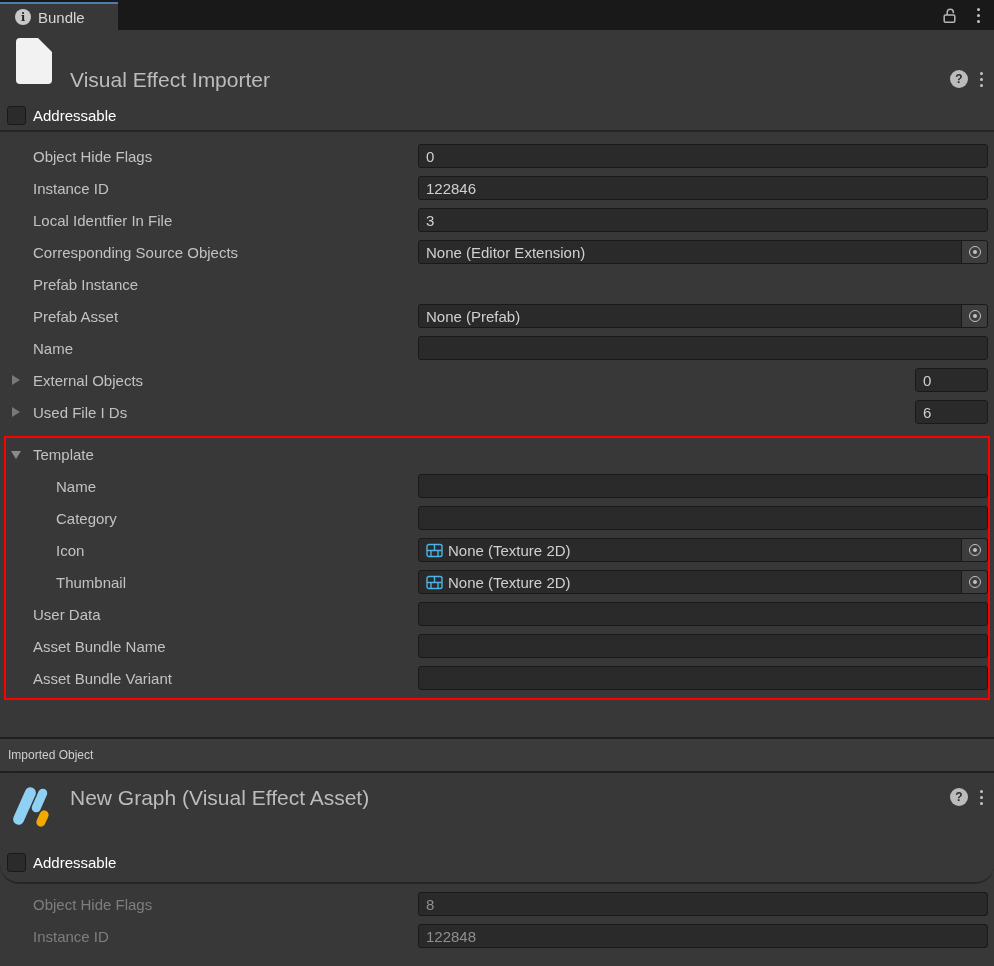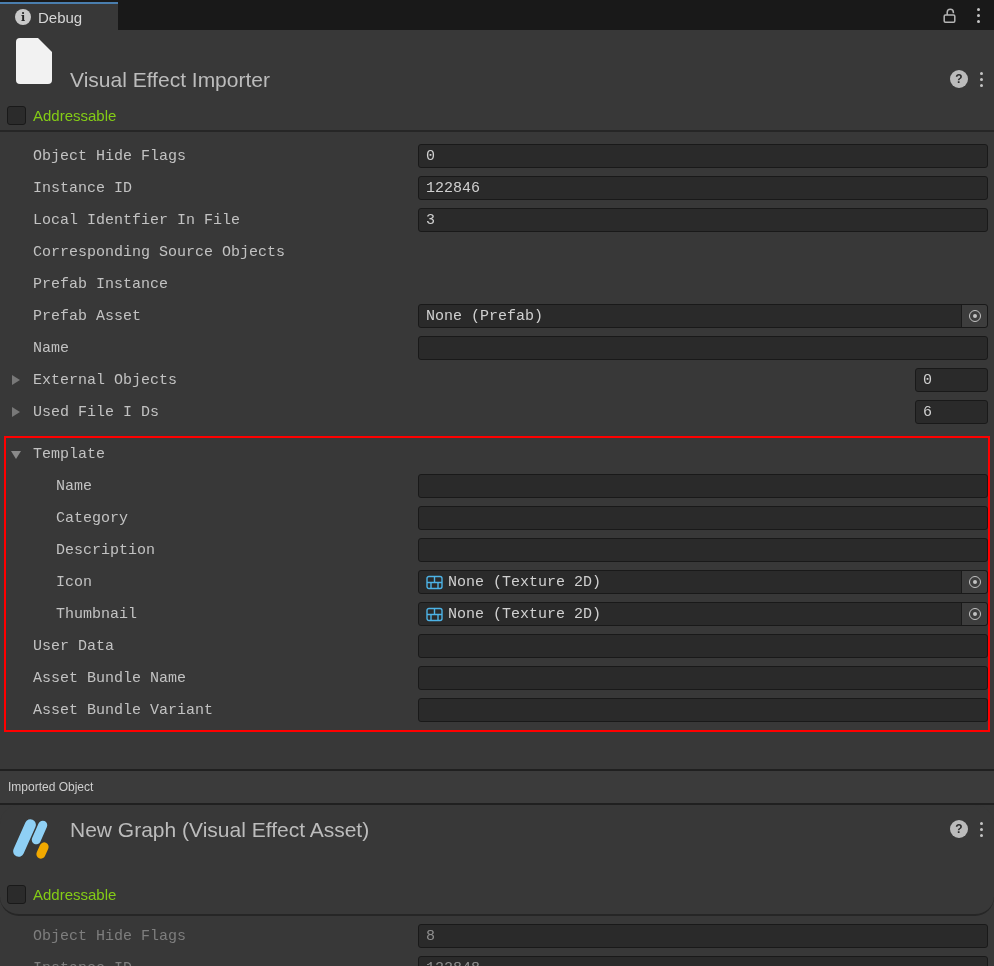--- a/index.html
+++ b/index.html
@@ -44,28 +44,28 @@
   .docicon{position:absolute;left:16px;top:8px;}
   .vfxicon{position:absolute;left:13px;top:10px;width:44px;height:48px;}
   .vfxicon .b{position:absolute;border-radius:10px;transform:rotate(24deg);}
   .b1{left:6px;top:3px;width:11px;height:40px;background:#8fd0f5;}
   .b2{left:22px;top:5px;width:9px;height:25px;background:#8fd0f5;}
   .b3{left:25px;top:27px;width:9px;height:17px;background:#f2a900;}
   .cb{
     position:absolute;left:7px;width:19px;height:19px;background:#2b2b2b;
     border:1px solid #191919;border-radius:3px;box-sizing:border-box;
   }
-  .addr-label{position:absolute;left:33px;font-size:15px;color:#84cc16;line-height:19px;}
+  .addr-label{position:absolute;left:33px;font-size:15px;color:#ffffff;line-height:19px;}
   .h1 .cb{top:76px;} .h1 .addr-label{top:76px;}
   .h2 .cb{top:80px;} .h2 .addr-label{top:80px;}
   
   .props{position:relative;}
   .p1{padding-top:8px;}
   .p2{padding-top:4px;}
-  .row{position:relative;height:32px;font-family:Liberation Mono, monospace;}
+  .row{position:relative;height:32px;}
   .lbl{position:absolute;left:33px;top:50%;transform:translateY(-50%);font-size:15px;color:#c2c2c2;white-space:nowrap;}
   .arr{position:absolute;top:50%;width:0;height:0;}
   .arr.right{left:12px;margin-top:-5px;border-left:8px solid #787878;border-top:5px solid transparent;border-bottom:5px solid transparent;}
   .arr.down{left:9px;margin-top:-3px;border-top:8px solid #8a8a8a;border-left:5px solid transparent;border-right:5px solid transparent;}
   .fw{position:absolute;left:418px;right:6px;top:4px;height:24px;}
   .fw.small{left:915px;}
   .field{
     position:relative;height:100%;box-sizing:border-box;background:#2a2a2a;
     border:1px solid #191919;border-radius:3px;display:flex;align-items:center;
     padding:0 7px;font-size:15px;color:#d0d0d0;overflow:hidden;
@@ -97,21 +97,21 @@
   
   .row.dis .lbl{color:#7e7e7e;}
   .row.dis .field{color:#8f8f8f;}
 </style>
 </head>
 <body>
 
 <div class="topbar">
   <div class="tab">
     <span class="info-circ">i</span>
-    <span class="tab-label">Debug</span>
+    <span class="tab-label">Bundle</span>
   </div>
   <div class="tb-ic lockwrap">
     <svg width="17" height="17" viewBox="0 0 17 17" fill="none">
       <rect x="3.2" y="8" width="10.6" height="7.2" rx="1.2" stroke="#b5b5b5" stroke-width="1.5"></rect>
       <path d="M6.2 8 V5.4 A3.1 3.1 0 0 1 12.4 5.4 V6.2" stroke="#b5b5b5" stroke-width="1.5" fill="none"></path>
     </svg>
   </div>
   <div class="tb-ic kb-top">
     <span class="kebab">
         <i></i>
@@ -164,20 +164,28 @@
     <span class="lbl">Local Identfier In File</span>
     <div class="fw">
         <div class="field">
           <span class="fv">3</span>
         </div>
       </div>
   </div>
 
   <div class="row">
     <span class="lbl">Corresponding Source Objects</span>
+    <div class="fw">
+        <div class="field obj">
+      <span class="fv">None (Editor Extension)</span>
+      <span class="pick">
+            <span class="tgt"></span>
+          </span>
+    </div>
+      </div>
   </div>
 
   <div class="row">
     <span class="lbl">Prefab Instance</span>
   </div>
 
   <div class="row">
     <span class="lbl">Prefab Asset</span>
     <div class="fw">
         <div class="field obj">
@@ -235,28 +243,20 @@
 
     <div class="row">
       <span class="lbl ind">Category</span>
       <div class="fw">
           <div class="field">
             <span class="fv"></span>
           </div>
         </div>
     </div>
 
-    <div class="row">
-      <span class="lbl ind">Description</span>
-      <div class="fw">
-          <div class="field">
-            <span class="fv"></span>
-          </div>
-        </div>
-    </div>
 
     <div class="row">
       <span class="lbl ind">Icon</span>
       <div class="fw">
           <div class="field obj">
         <span class="texic">
           <svg width="17" height="15" viewBox="0 0 17 15" fill="none">
             <rect x="1" y="1.5" width="15" height="12" rx="2" stroke="#4db3e6" stroke-width="1.4"></rect>
             <line x1="1" y1="7.5" x2="16" y2="7.5" stroke="#4db3e6" stroke-width="1.4"></line>
             <line x1="8.5" y1="1.5" x2="8.5" y2="7.5" stroke="#4db3e6" stroke-width="1.4"></line>

